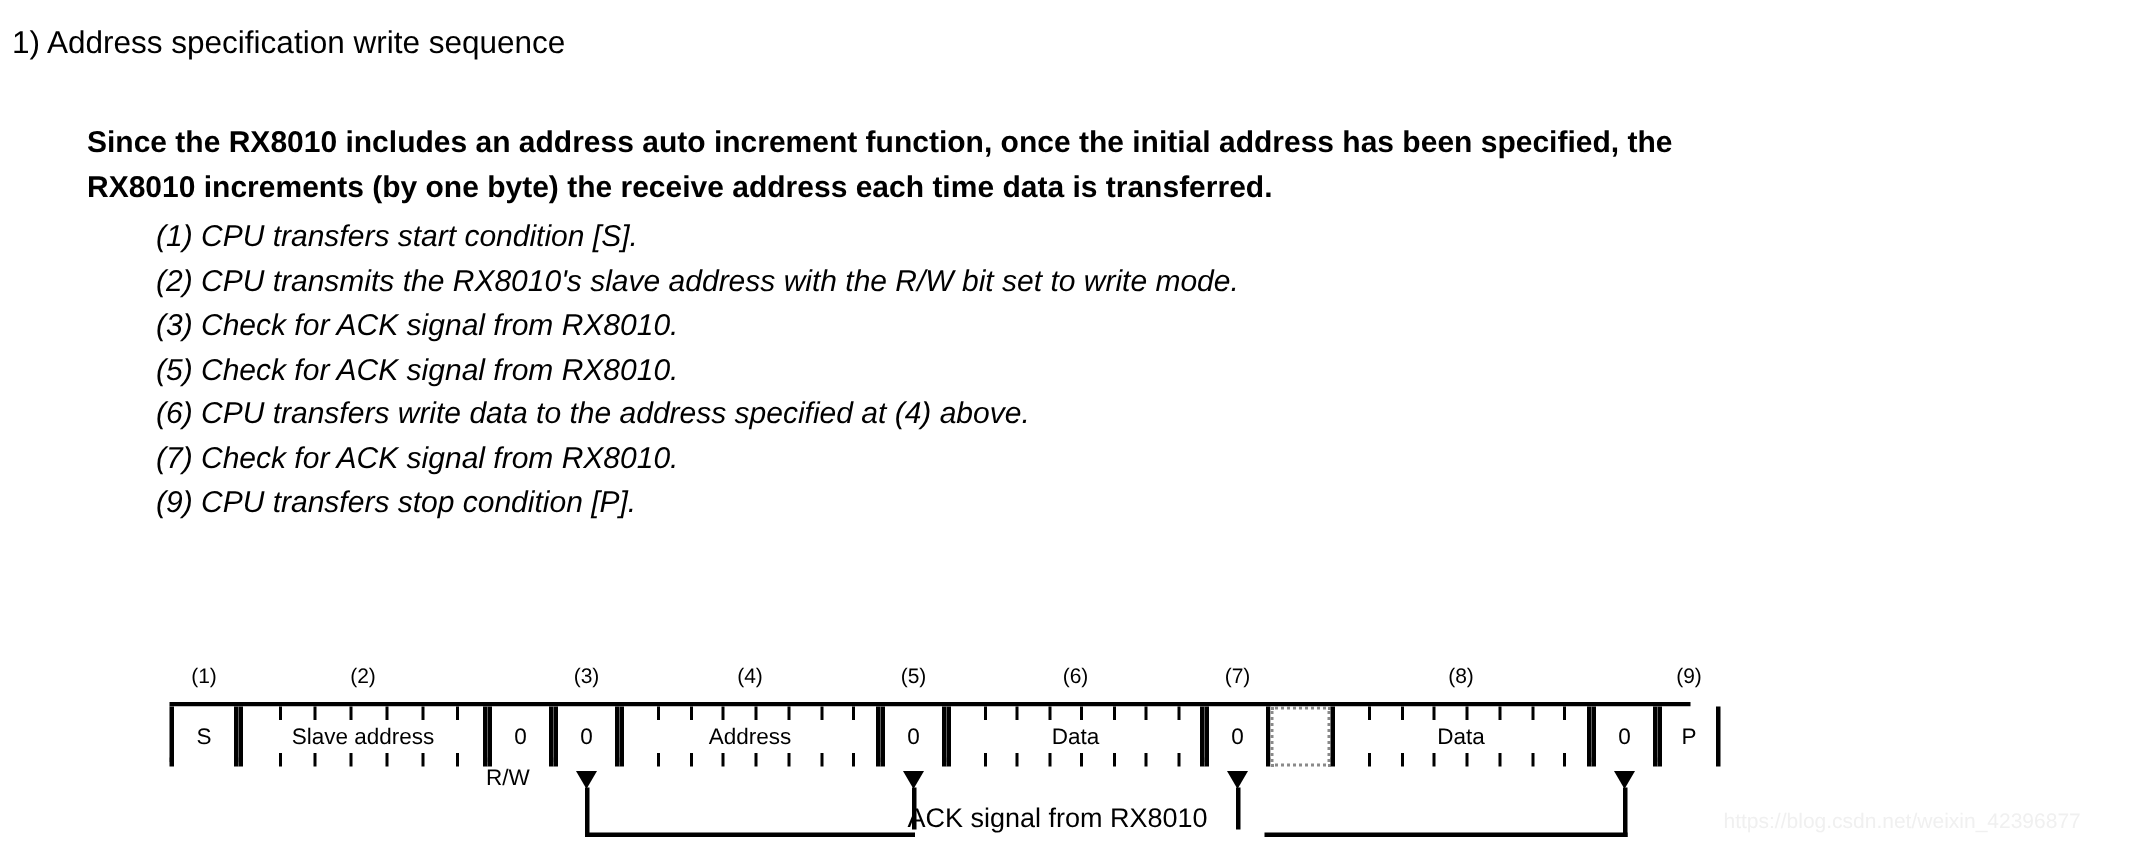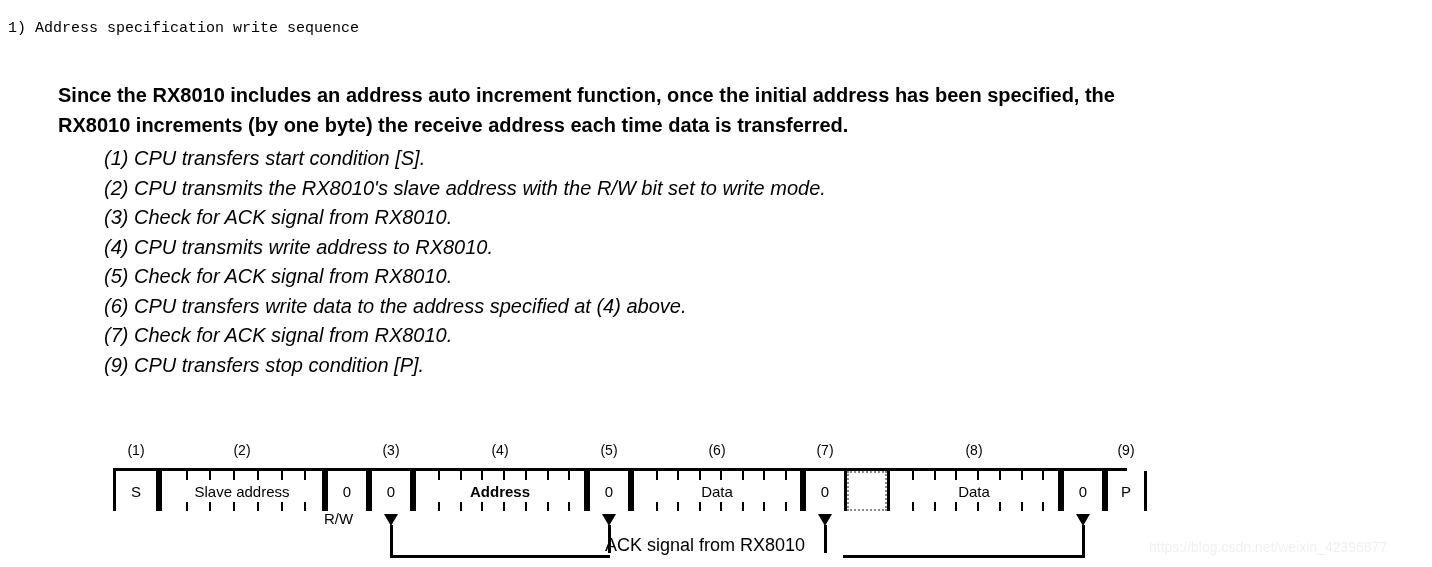--- a/index.html
+++ b/index.html
@@ -14,24 +14,23 @@
     font-family: "Liberation Sans", sans-serif;
     color: #000000;
     overflow: hidden;
   }
 
   
   .heading {
     position: absolute;
     left: 8px;
     top: 16px;
-    font-size: 15px;
+    font-size: 21px;
     line-height: 26px;
     white-space: nowrap;
-    font-family: Liberation Mono, monospace;
   }
   .para {
     position: absolute;
     left: 58px;
     top: 80px;
     width: 1374px;
     font-size: 20px;
     line-height: 30px;
     font-weight: bold;
   }
@@ -176,21 +175,20 @@
 
 <div class="para">
   <span class="l1">Since the RX8010 includes an address auto increment function, once the initial address has been specified, the</span>
   <span class="l2">RX8010 increments (by one byte) the receive address each time data is transferred.</span>
 </div>
 
 <div class="steps">
   <span class="step">(1) CPU transfers start condition [S].</span>
   <span class="step">(2) CPU transmits the RX8010's slave address with the R/W bit set to write mode.</span>
   <span class="step">(3) Check for ACK signal from RX8010.</span>
-  <span class="step">(4) CPU transmits write address to RX8010.</span>
   <span class="step">(5) Check for ACK signal from RX8010.</span>
   <span class="step">(6) CPU transfers write data to the address specified at (4) above.</span>
   <span class="step">(7) Check for ACK signal from RX8010.</span>
   <span class="step">(9) CPU transfers stop condition [P].</span>
 </div>
 
 <div class="diagram">
 
   <div class="steplabels" id="steplabels">
       <div class="steplabel" style="left: 136px;">(1)</div>
@@ -222,21 +220,21 @@
         <div class="tick t" style="left: 142.286px;"></div>
         <div class="tick b" style="left: 142.286px;"></div>
         <span class="lbl">Slave address</span>
       </div>
       <div class="cell" style="left: 212px; width: 44px;">
         <span class="lbl">0</span>
       </div>
       <div class="cell" style="left: 256px; width: 44px;">
         <span class="lbl">0</span>
       </div>
-      <div class="cell" style="left: 300px; width: 174px; font-weight: bold;">
+      <div class="cell" style="left: 300px; width: 174px;">
         <div class="tick t" style="left: 21.75px;"></div>
         <div class="tick b" style="left: 21.75px;"></div>
         <div class="tick t" style="left: 43.5px;"></div>
         <div class="tick b" style="left: 43.5px;"></div>
         <div class="tick t" style="left: 65.25px;"></div>
         <div class="tick b" style="left: 65.25px;"></div>
         <div class="tick t" style="left: 87px;"></div>
         <div class="tick b" style="left: 87px;"></div>
         <div class="tick t" style="left: 108.75px;"></div>
         <div class="tick b" style="left: 108.75px;"></div>

